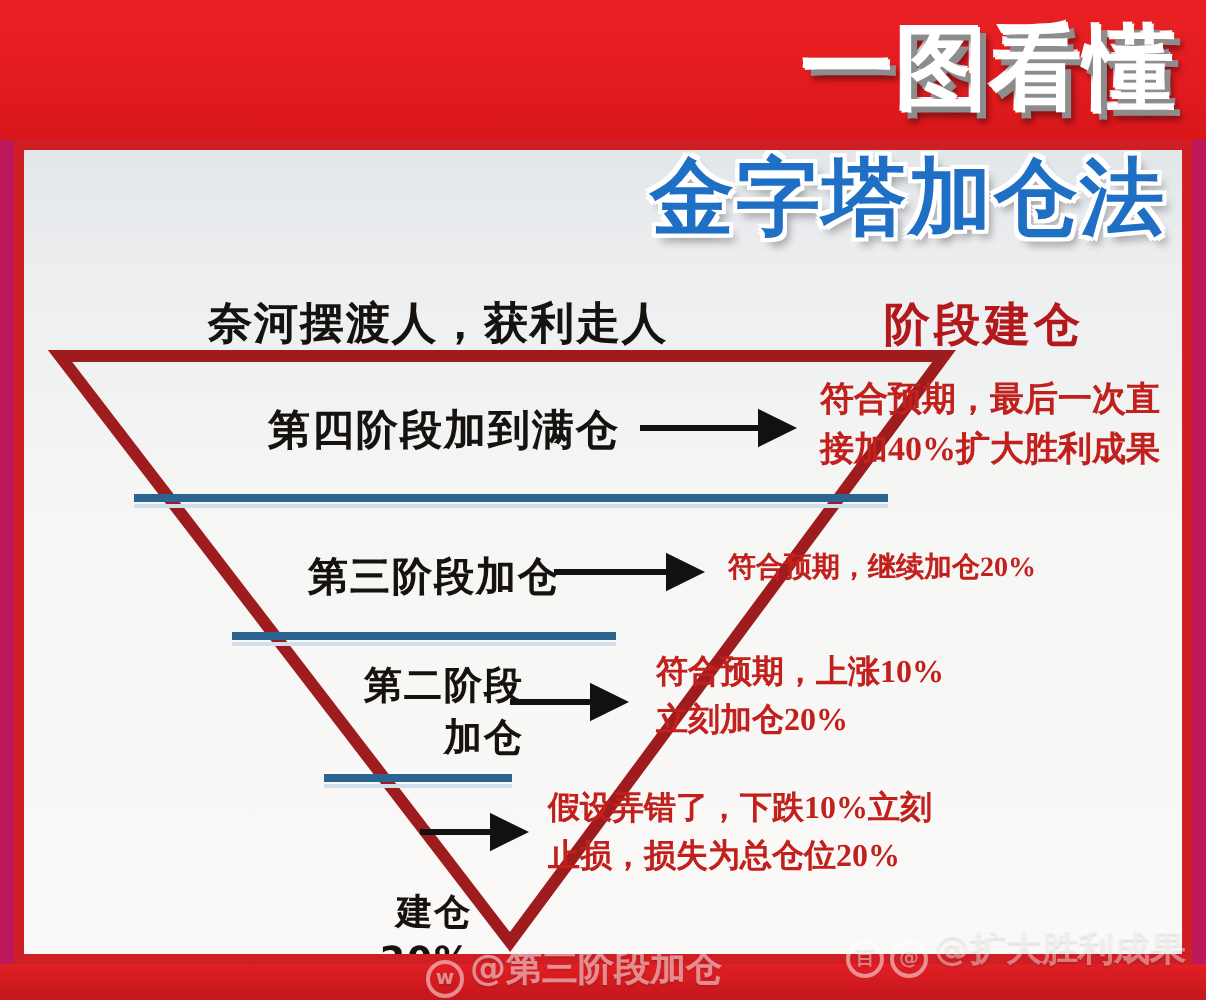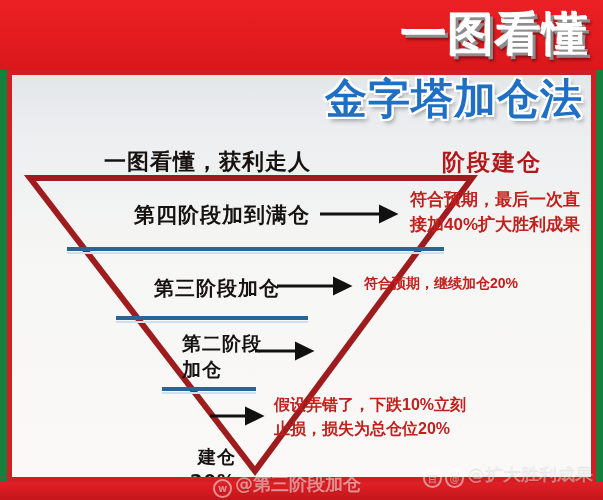--- a/index.html
+++ b/index.html
@@ -5,21 +5,21 @@
   html,body{margin:0;padding:0;}
   body{
     width:603px;height:500px;
     background:#e8262a;
     font-family:"Liberation Sans","DejaVu Sans",sans-serif;
     overflow:hidden;
   }
   #stage{
     position:relative;
     width:603px;height:500px;
-    background:#15803d;
+    background:#be185d;
   }
 
   
   .banner{
     position:absolute;left:0;top:0;width:603px;height:70px;
     background:linear-gradient(180deg,#ea2024 0%,#e21b1f 60%,#d9171b 100%);
   }
   .banner-title{
     position:absolute;right:14px;top:8px;
     font-size:46px;line-height:52px;
@@ -73,29 +73,29 @@
     position:absolute;
     color:#15120f;
     font-weight:bold;
     font-family:"DejaVu Sans","Liberation Sans",sans-serif;
     white-space:nowrap;
     letter-spacing:1px;
   }
   #lbl0{left:92px;top:72px;font-size:22px;}
   #lbl1{left:122px;top:126px;font-size:21px;}
   #lbl2{left:142px;top:200px;font-size:20px;}
-  #lbl3{left:170px;top:255px;font-size:19px;line-height:26px;text-align:left;}
+  #lbl3{left:170px;top:255px;font-size:19px;line-height:26px;text-align:right;}
   #lbl4{left:178px;top:322px;font-size:18px;line-height:24px;text-align:right;margin-top:48px;}
 
   
   .rlbl{
     position:absolute;
     color:#c1201d;
     font-weight:bold;
-    font-family:Liberation Sans, sans-serif;
+    font-family:Liberation Serif, serif;
     white-space:nowrap;
     letter-spacing:0px;
   }
   #rhead{left:430px;top:72px;font-size:23px;color:#b3181a;letter-spacing:2px;}
   #rtxt1{left:398px;top:112px;font-size:17px;line-height:25px;}
   #rtxt2{left:352px;top:200px;font-size:14px;}
   #rtxt3{left:316px;top:250px;font-size:16px;line-height:24px;}
   #rtxt4{left:262px;top:318px;font-size:16px;line-height:24px;}
 
   
@@ -146,41 +146,42 @@
         <line x1="55" y1="174" x2="432" y2="174" stroke="#2b6491" stroke-width="4"></line>
         <line x1="55" y1="178" x2="432" y2="178" stroke="#cfe0ec" stroke-width="2"></line>
 
         <line x1="104" y1="243" x2="296" y2="243" stroke="#2b6491" stroke-width="4"></line>
         <line x1="104" y1="247" x2="296" y2="247" stroke="#cfe0ec" stroke-width="2"></line>
 
         <line x1="150" y1="314" x2="244" y2="314" stroke="#2b6491" stroke-width="4"></line>
         <line x1="150" y1="318" x2="244" y2="318" stroke="#cfe0ec" stroke-width="2"></line>
       </svg>
 
-      <div class="lbl" id="lbl0">一图看懂，获利走人</div>
+      <div class="lbl" id="lbl0">奈河摆渡人，获利走人</div>
       <div class="lbl" id="lbl1">第四阶段加到满仓</div>
       <div class="lbl" id="lbl2">第三阶段加仓</div>
       <div class="lbl" id="lbl3">第二阶段<br>加仓</div>
       <div class="lbl" id="lbl4">建仓<br>20%</div>
 
       <svg class="arrow-svg" viewBox="0 0 589 412">
         <defs>
           <marker id="ah" markerWidth="7" markerHeight="7" refX="5" refY="3.2" orient="auto" markerUnits="strokeWidth">
             <path d="M0,0 L6.5,3.2 L0,6.4 z" fill="#111"></path>
           </marker>
         </defs>
         <line x1="308" y1="139" x2="382" y2="139" stroke="#111" stroke-width="3" marker-end="url(#ah)"></line>
         <line x1="265" y1="211" x2="336" y2="211" stroke="#111" stroke-width="3" marker-end="url(#ah)"></line>
         <line x1="243" y1="276" x2="298" y2="276" stroke="#111" stroke-width="3" marker-end="url(#ah)"></line>
         <line x1="198" y1="341" x2="248" y2="341" stroke="#111" stroke-width="3" marker-end="url(#ah)"></line>
       </svg>
 
       <div class="rlbl" id="rhead">阶段建仓</div>
       <div class="rlbl" id="rtxt1">符合预期，最后一次直<br>接加40%扩大胜利成果</div>
       <div class="rlbl" id="rtxt2">符合预期，继续加仓20%</div>
+      <div class="rlbl" id="rtxt3">符合预期，上涨10%<br>立刻加仓20%</div>
       <div class="rlbl" id="rtxt4">假设弄错了，下跌10%立刻<br>止损，损失为总仓位20%</div>
 
     </div>
   </div>
 
   <div class="bottom-strip"></div>
 
   <div class="wm" id="wm-left">
     <span class="wm-badge">w</span><span>@第三阶段加仓</span>
   </div>

